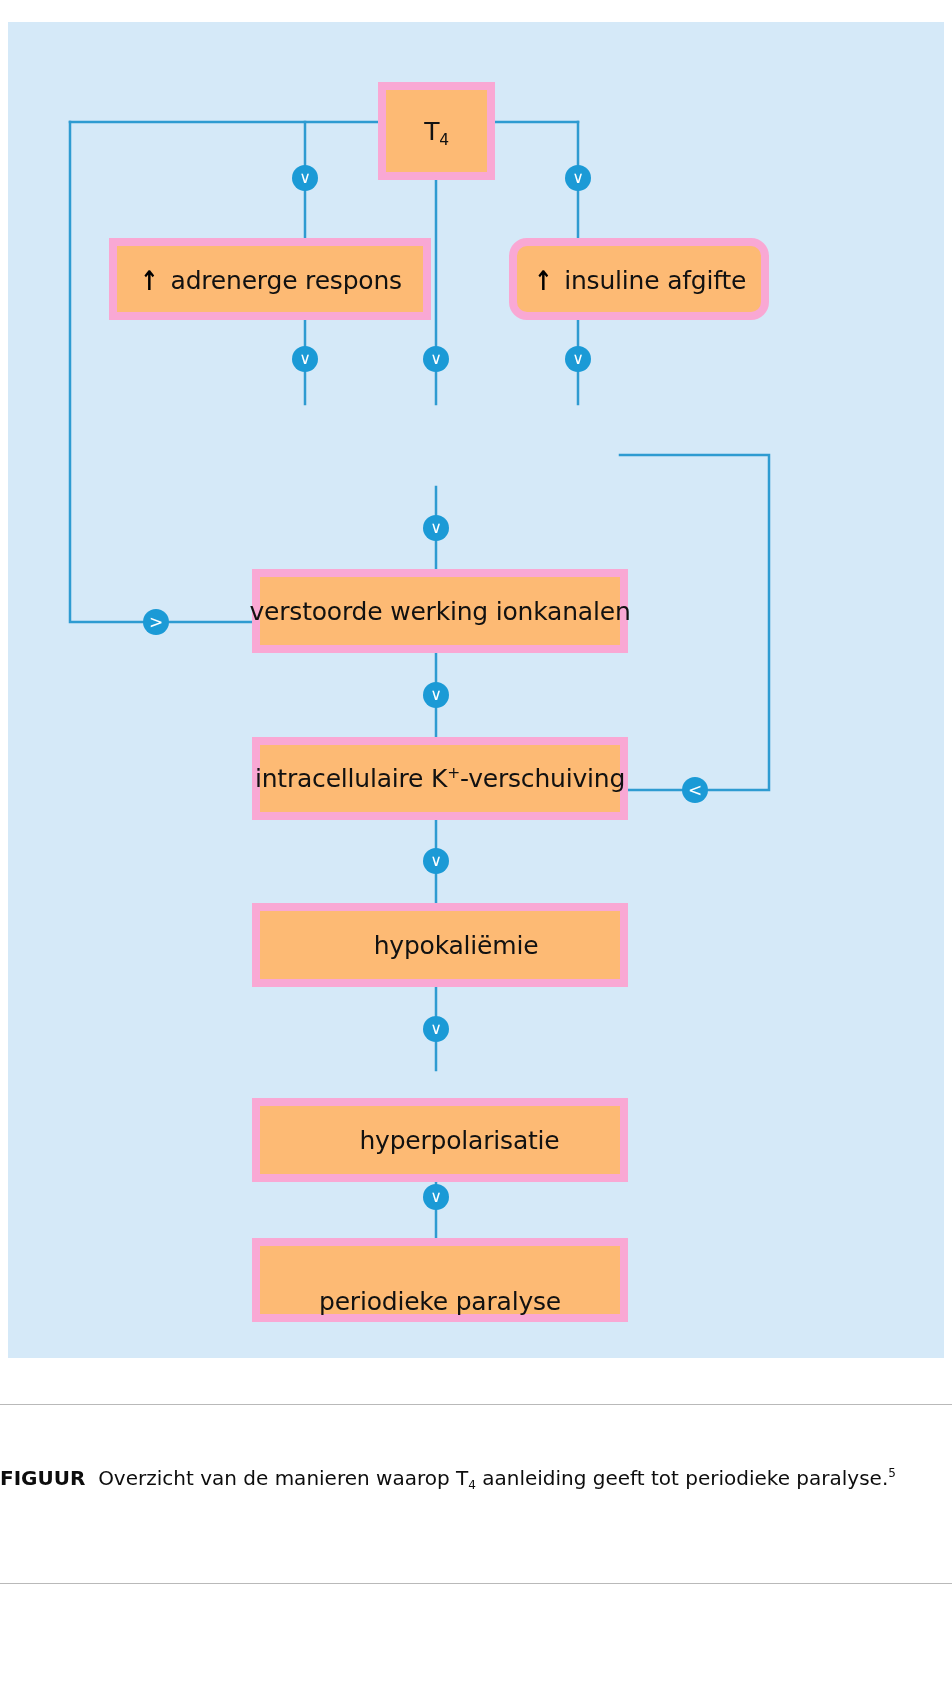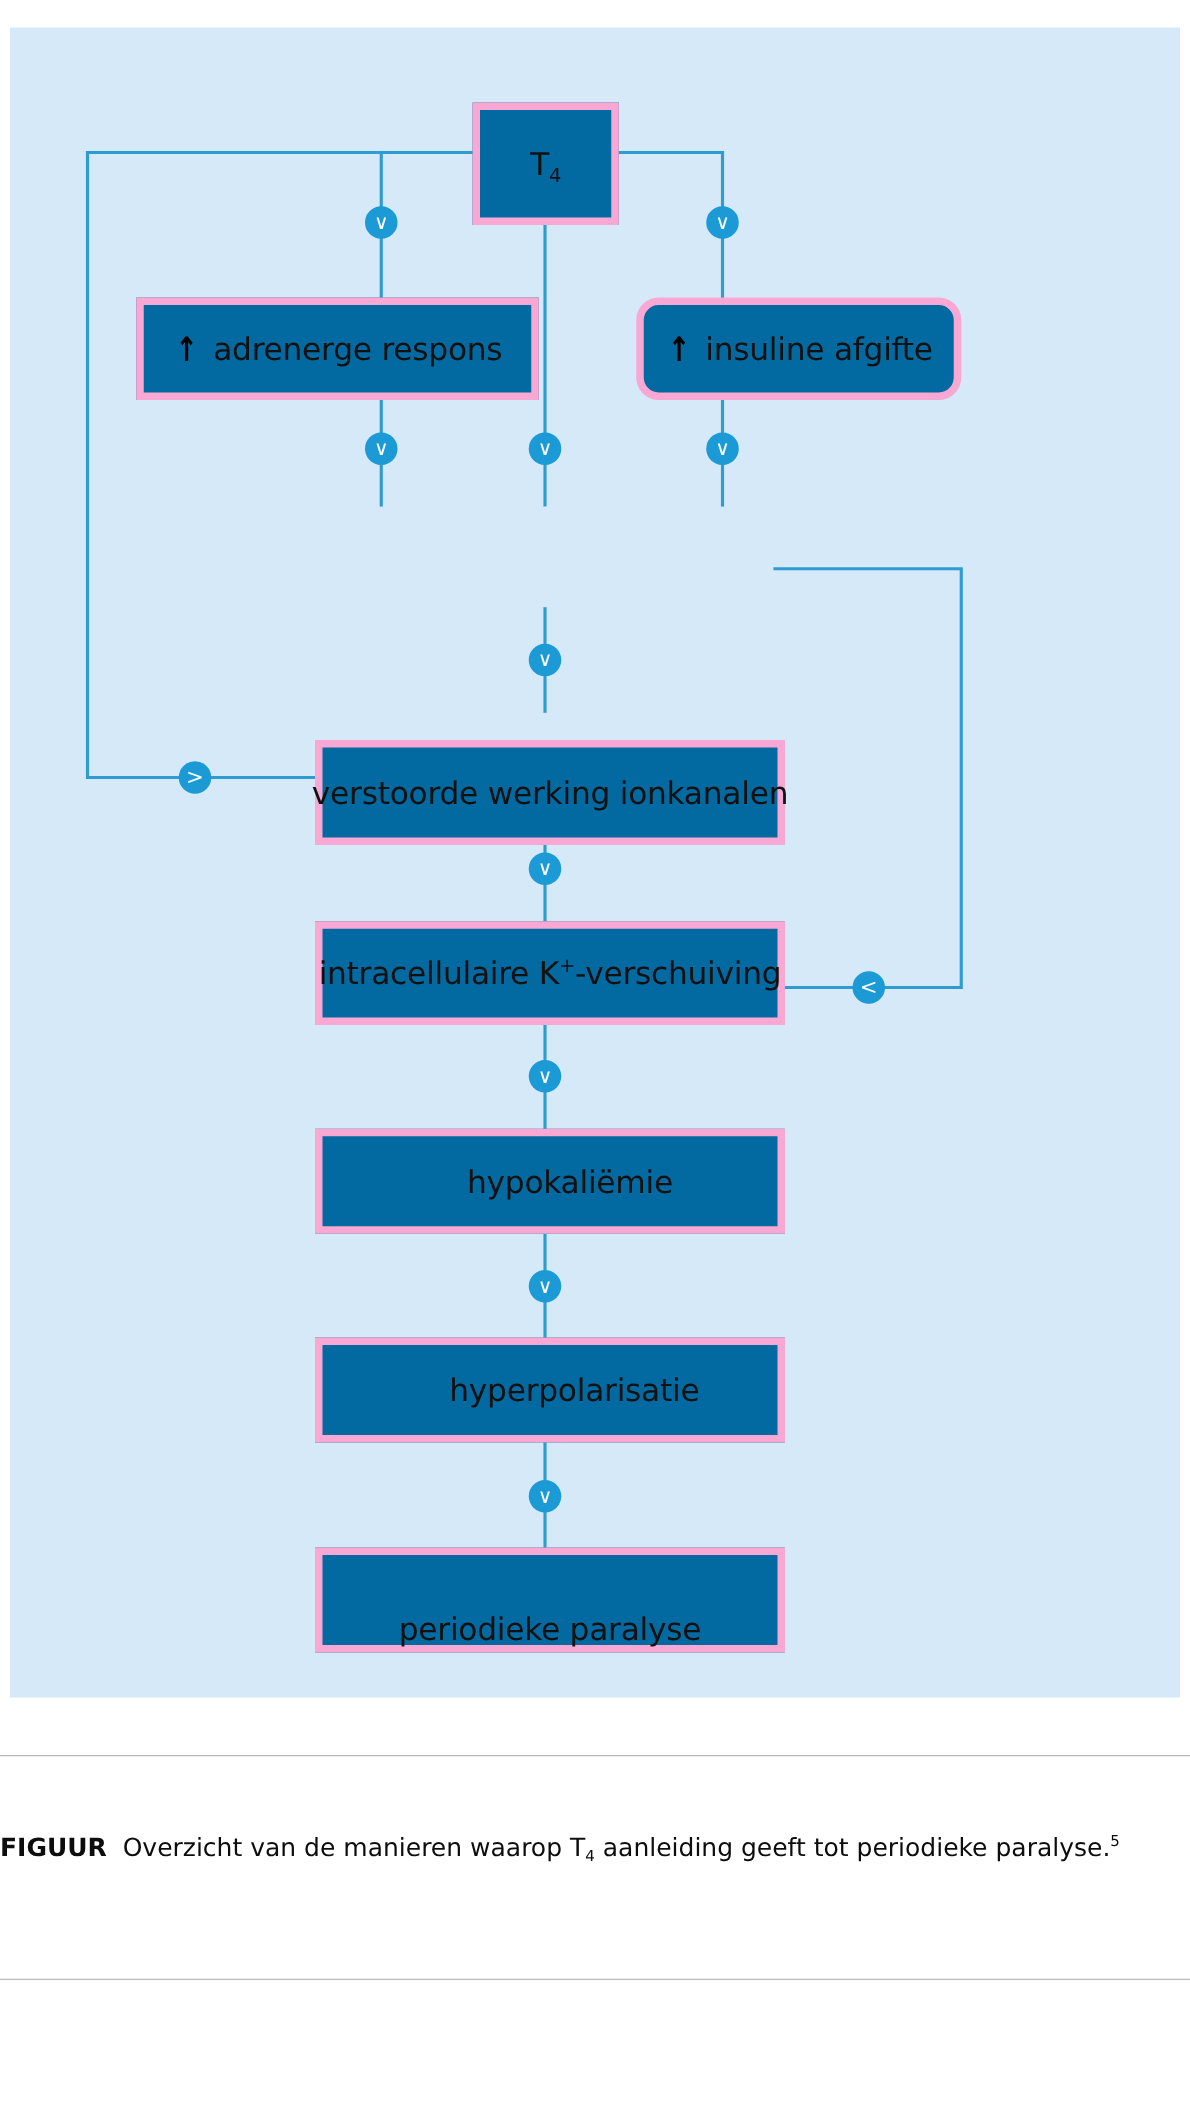--- a/index.html
+++ b/index.html
@@ -7,21 +7,21 @@
 
   #stage{position:absolute;left:0;top:0;width:952px;height:1700px;}
 
   
   .panel{position:absolute;left:8px;top:22px;width:936px;height:1336px;background:#d5e9f8;}
 
   
   .wires{position:absolute;left:0;top:0;width:952px;height:1700px;pointer-events:none;}
 
   
-  .node{position:absolute;background:#0369a1;border:6px solid #f9a8d4;box-sizing:border-box;
+  .node{position:absolute;background:#fdba74;border:8px solid #f9a8d4;box-sizing:border-box;
         display:flex;align-items:center;justify-content:center;}
   .node .txt{font-family:"DejaVu Sans","Liberation Sans",sans-serif;color:#111;
              font-size:25px;line-height:1;white-space:nowrap;letter-spacing:-0.2px;}
   .node .txt sup{font-size:0.62em;vertical-align:super;line-height:0;}
   .node .txt sub{font-size:0.62em;vertical-align:-0.35em;line-height:0;}
   .uparrow{display:inline-block;margin-right:10px;font-size:27px;line-height:1;
            font-family:"DejaVu Sans",sans-serif;color:#000;font-weight:700;
            transform:translateY(1px) scaleX(0.8);}
 
   
@@ -83,33 +83,33 @@
 
   <div class="node" style="left:109px;top:238px;width:322px;height:82px;">
     <span class="txt"><span class="uparrow">↑</span>adrenerge respons</span>
   </div>
 
   <div class="node" style="left:509px;top:238px;width:260px;height:82px;border-radius:18px;">
     <span class="txt"><span class="uparrow">↑</span>insuline afgifte</span>
   </div>
 
 
-  <div class="node" style="left:252px;top:569px;width:376px;height:84px;margin-top:23px;">
+  <div class="node" style="left:252px;top:569px;width:376px;height:84px;">
     <span class="txt">verstoorde werking ionkanalen</span>
   </div>
 
   <div class="node" style="left:252px;top:737px;width:376px;height:83px;">
     <span class="txt">intracellulaire K<sup>+</sup>-verschuiving</span>
   </div>
 
   <div class="node" style="left:252px;top:903px;width:376px;height:84px;padding-left:32px;">
     <span class="txt">hypokaliëmie</span>
   </div>
 
-  <div class="node" style="left:252px;top:1070px;width:376px;height:84px;padding-left:39px;">
+  <div class="node" style="left:252px;top:1098px;width:376px;height:84px;padding-left:39px;">
     <span class="txt">hyperpolarisatie</span>
   </div>
 
   <div class="node" style="left:252px;top:1238px;width:376px;height:84px;align-items:flex-end;">
     <span class="txt">periodieke paralyse</span>
   </div>
 
   <div class="chip down" style="left:292px;top:165px;">∨</div>
   <div class="chip down" style="left:565px;top:165px;">∨</div>
   <div class="chip down" style="left:292px;top:346px;">∨</div>

